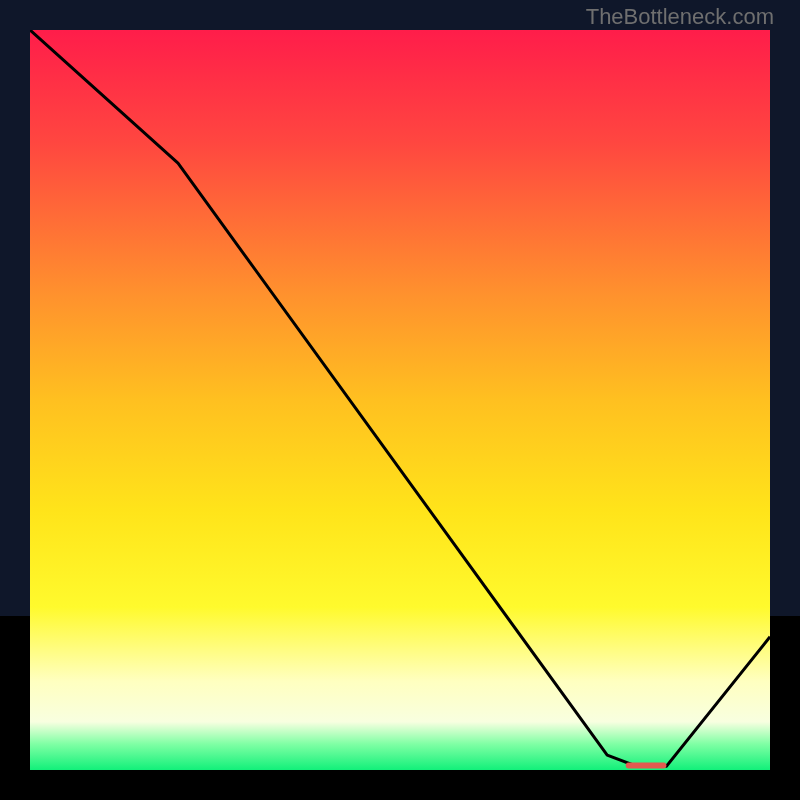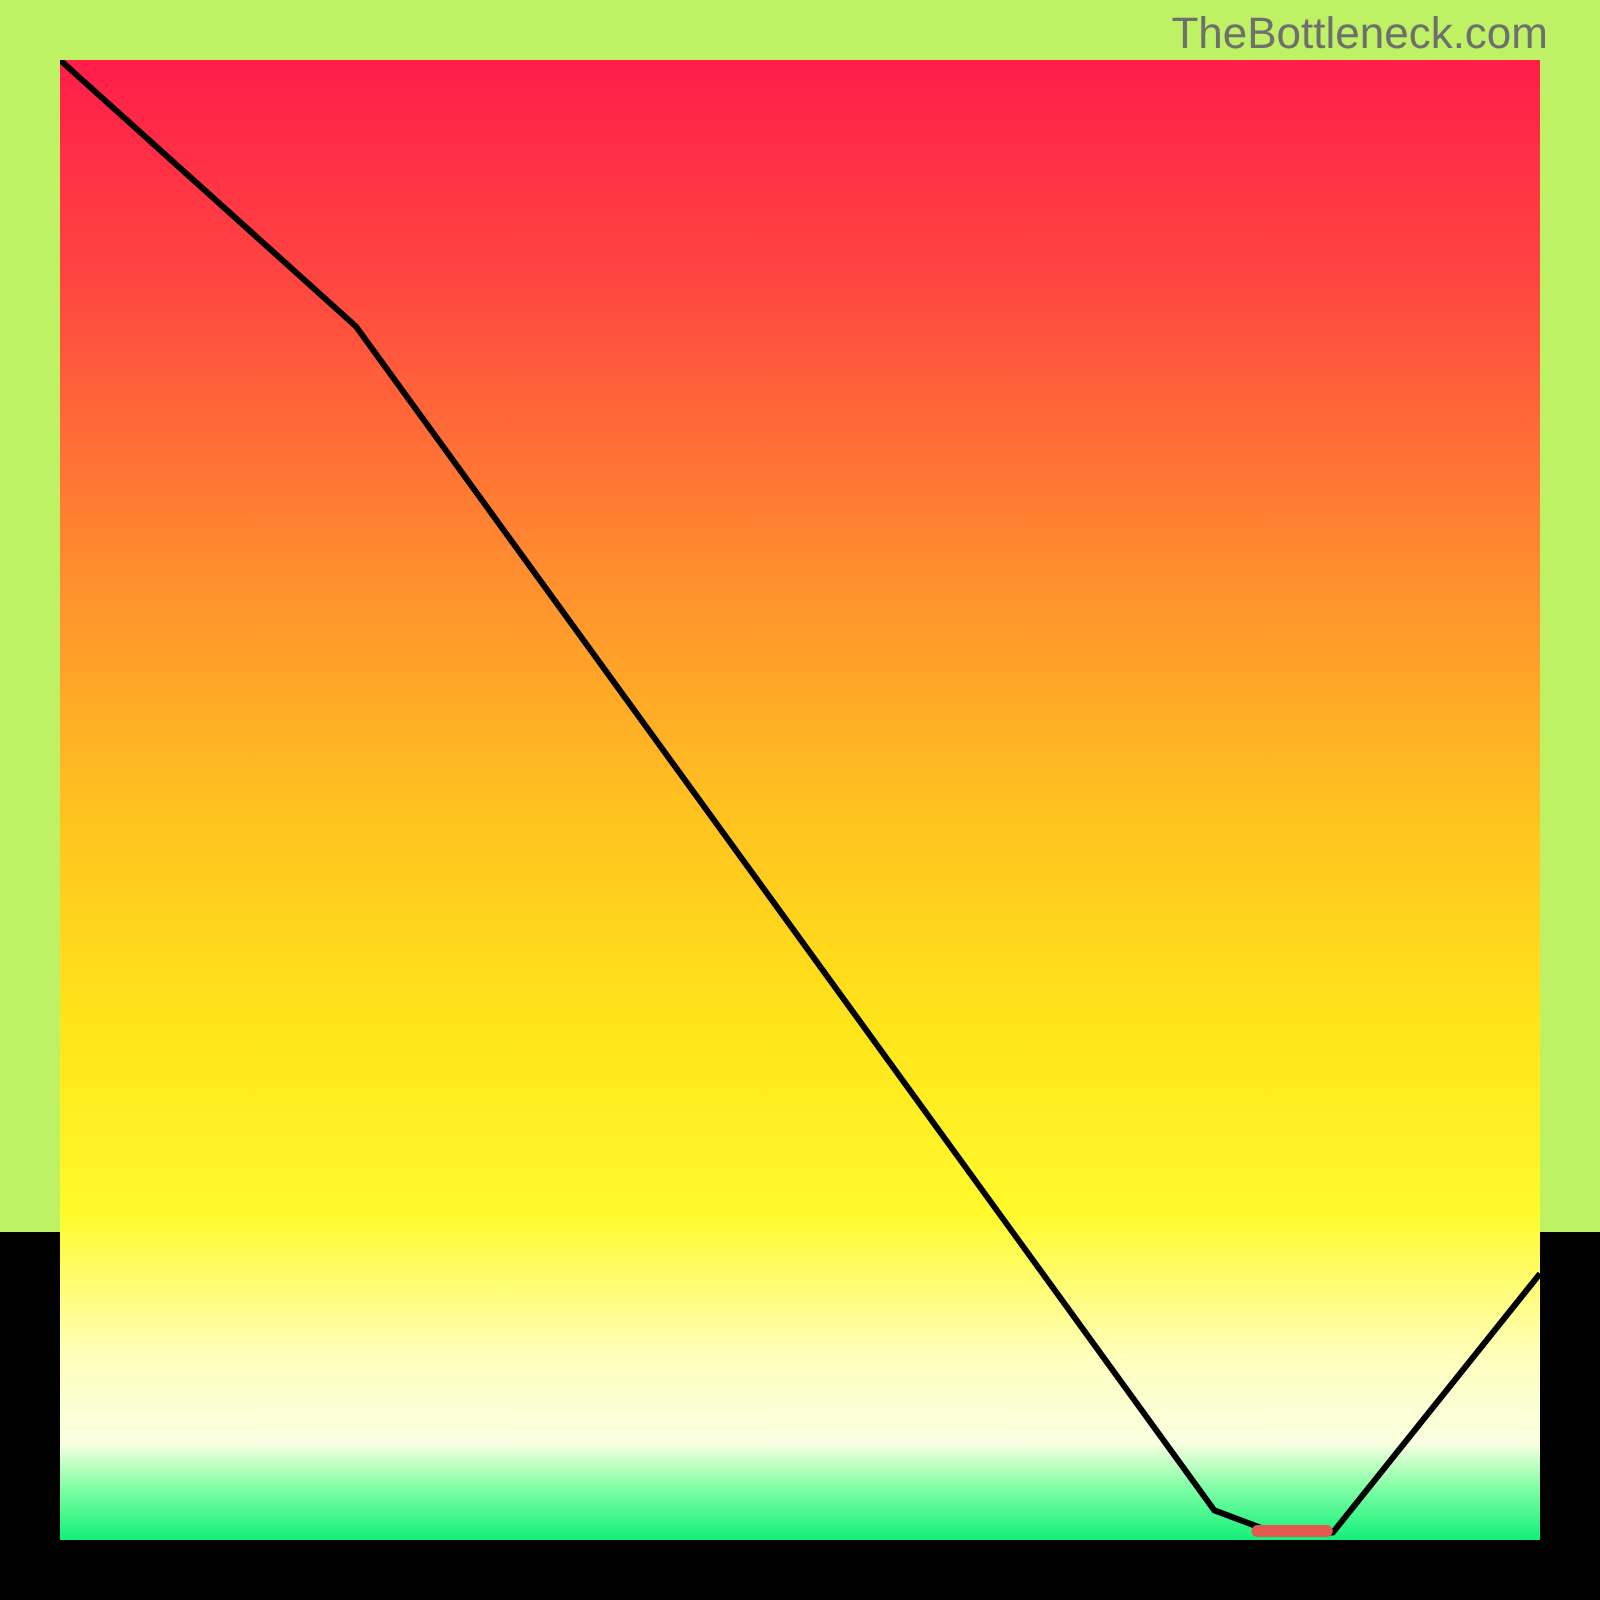--- a/index.html
+++ b/index.html
@@ -8,21 +8,21 @@
     background: #000;
     width: 800px;
     height: 800px;
     overflow: hidden;
     font-family: Arial, sans-serif;
   }
   .container {
     position: relative;
     width: 800px;
     height: 616px;
-    background: #bef264;
+    background: #0f172a;
   }
   .watermark {
     position: absolute;
     top: 4px;
     right: 26px;
     color: #6f6f6f;
     font-size: 22px;
     font-family: Arial, sans-serif;
     z-index: 10;
   }

